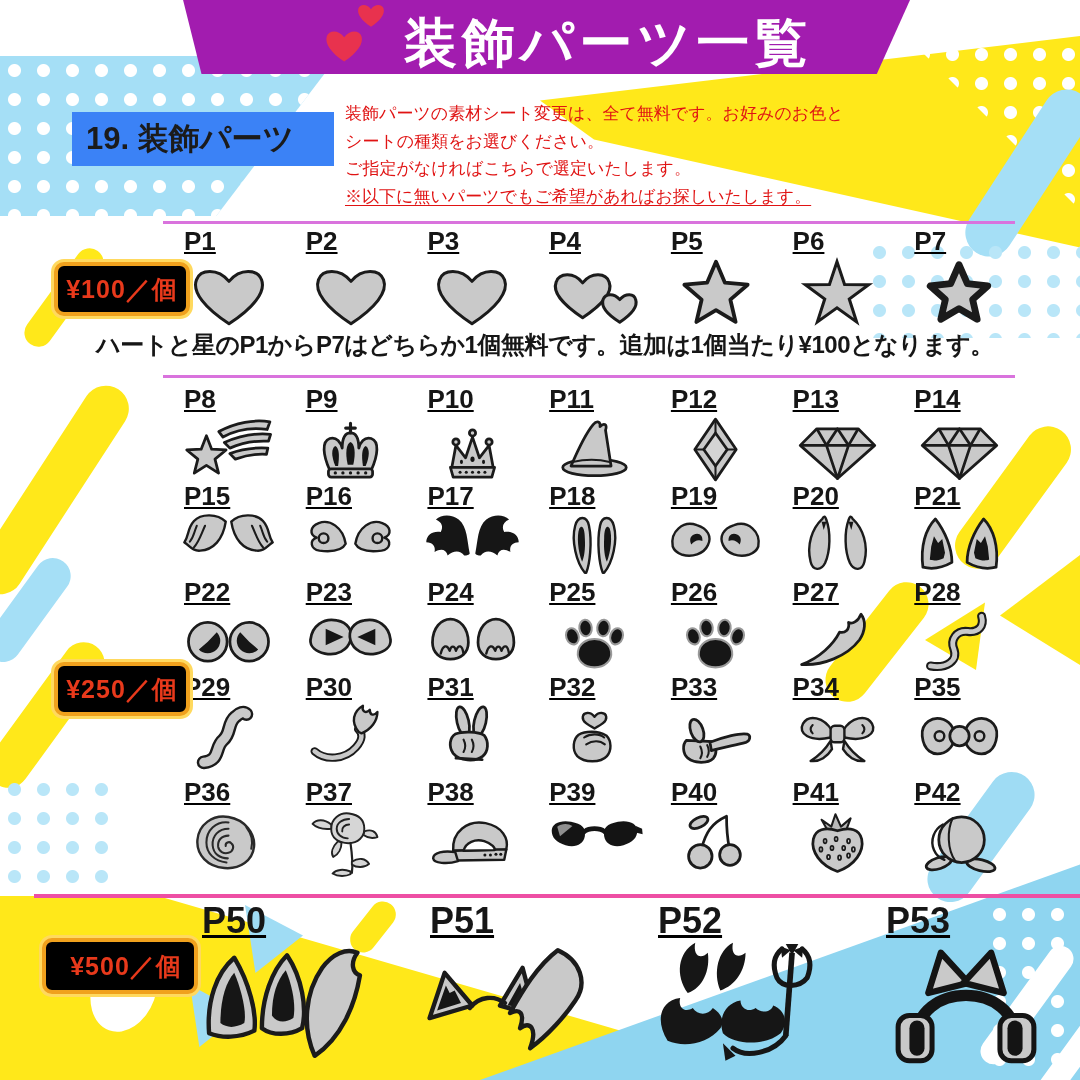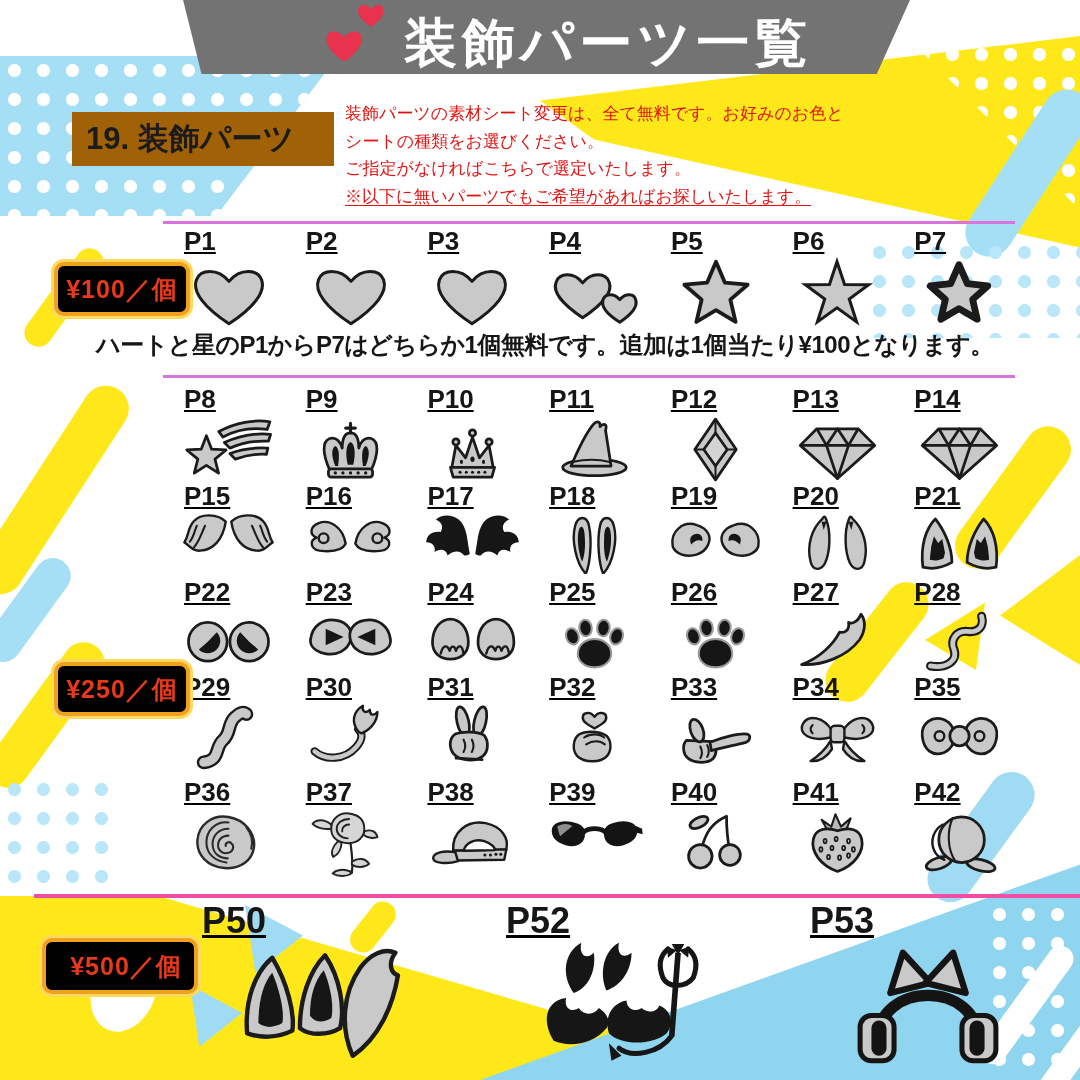--- a/index.html
+++ b/index.html
@@ -5,27 +5,27 @@
   html,body{margin:0;padding:0;background:#fff;}
   #stage{position:relative;width:1080px;height:1080px;overflow:hidden;background:#ffffff;
          font-family:"Liberation Sans",sans-serif;}
   .abs{position:absolute;}
   
   .dots-white{background-image:radial-gradient(circle,#ffffff 6px,rgba(255,255,255,0) 7px);background-size:29px 29px;}
   .dots-blue{background-image:radial-gradient(circle,#b9e6f8 6px,rgba(255,255,255,0) 7px);background-size:29px 29px;}
   .capsule{border-radius:999px;}
   .deco{position:absolute;z-index:0;}
   
-  #banner{left:172px;top:0;width:738px;height:74px;background:#737373;z-index:2;
+  #banner{left:172px;top:0;width:738px;height:74px;background:#a21caf;z-index:2;
           clip-path:polygon(1.5% 0,100% 0,95.5% 100%,4% 100%);
           display:flex;align-items:center;}
   #banner-title{position:absolute;left:232px;top:8px;color:#ffffff;font-size:53px;font-weight:bold;letter-spacing:5px;white-space:nowrap;}
   #banner-hearts{position:absolute;left:146px;top:2px;width:78px;height:68px;}
   
-  #section-label{left:72px;top:112px;width:262px;height:54px;background:#a16207;z-index:2;
+  #section-label{left:72px;top:112px;width:262px;height:54px;background:#3b82f6;z-index:2;
                  color:#1b1b1b;font-size:31px;font-weight:bold;display:flex;align-items:center;padding-left:14px;box-sizing:border-box;white-space:nowrap;}
   #notice{left:345px;top:100px;width:680px;z-index:2;color:#e01313;font-weight:normal;font-size:17px;line-height:27.5px;}
   #notice .u{text-decoration:underline;text-underline-offset:3px;}
   .sep{position:absolute;z-index:2;}
   
   .badge{position:absolute;z-index:3;background:#000000;border:4px solid #f0a11d;border-radius:10px;
          box-shadow:0 0 0 3px #ffd95e;color:#e8391b;font-weight:bold;font-size:25px;
          display:flex;align-items:center;justify-content:center;letter-spacing:1px;white-space:nowrap;}
   
   .parts-row{position:absolute;left:168px;width:852px;display:flex;z-index:2;}
@@ -359,20 +359,26 @@
       </div>
     </div>
   <div class="parts-row row-500" style="top:902px;">
       <div class="part-cell">
         <div class="part-label">P50</div>
         <svg class="part-icon" viewBox="0 0 140 100">
           <use href="#sym-fox-ears-tail"></use>
         </svg>
       </div>
       <div class="part-cell">
+        <div class="part-label">P51</div>
+        <svg class="part-icon" viewBox="0 0 140 100">
+          <use href="#sym-wolf-ears-tail"></use>
+        </svg>
+      </div>
+      <div class="part-cell">
         <div class="part-label">P52</div>
         <svg class="part-icon" viewBox="0 0 140 100">
           <use href="#sym-devil-set"></use>
         </svg>
       </div>
       <div class="part-cell">
         <div class="part-label">P53</div>
         <svg class="part-icon" viewBox="0 0 140 100">
           <use href="#sym-cat-headphones"></use>
         </svg>

